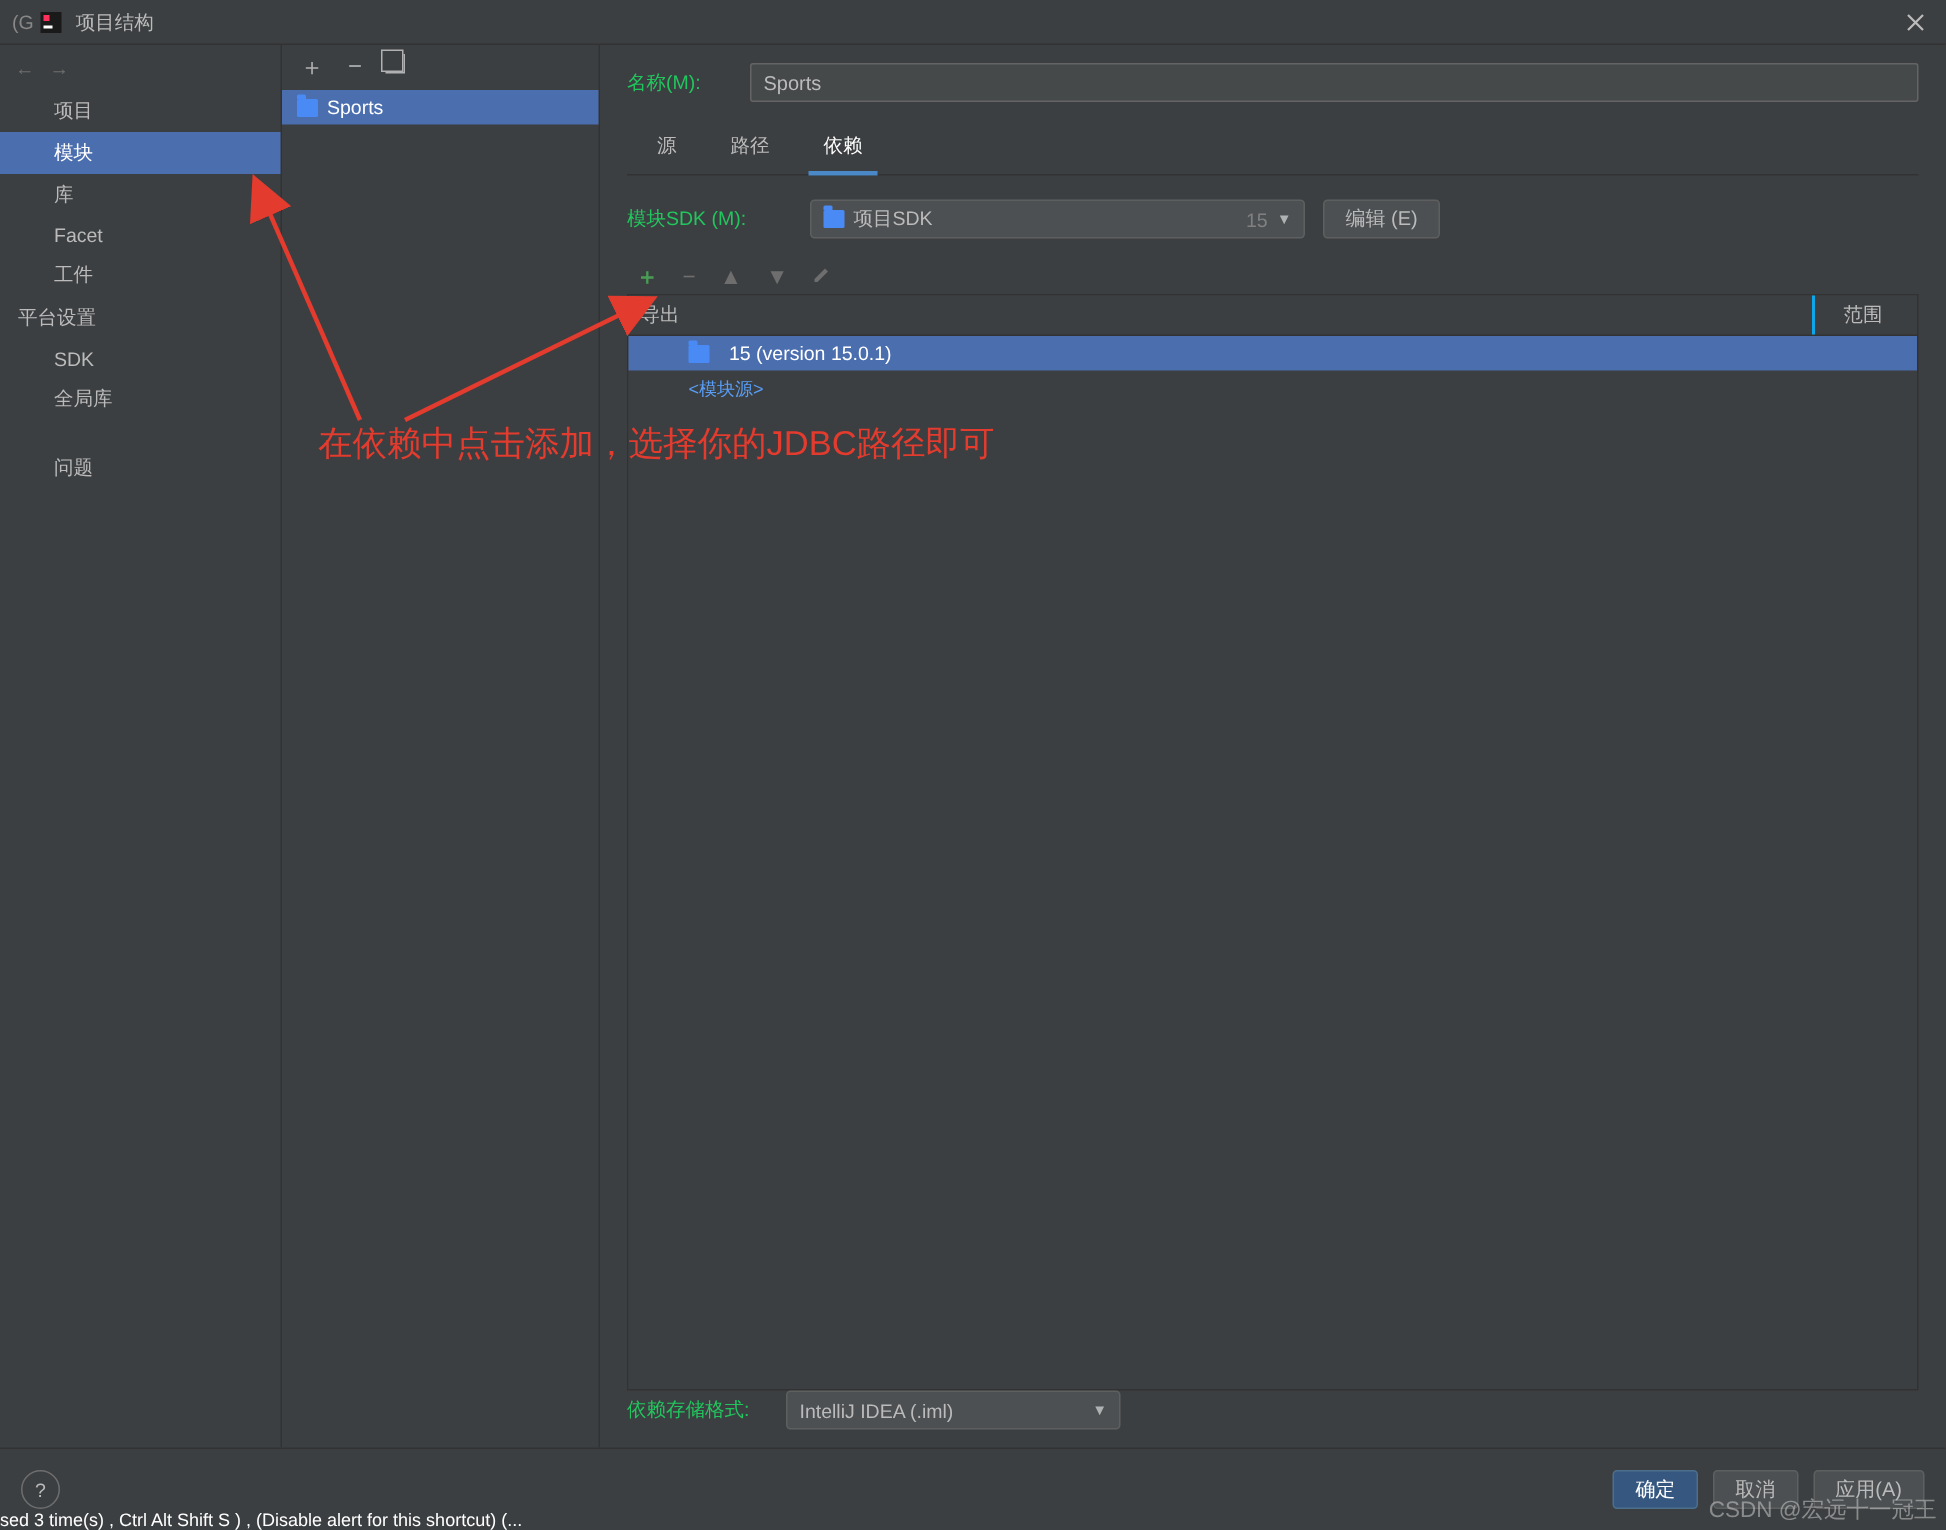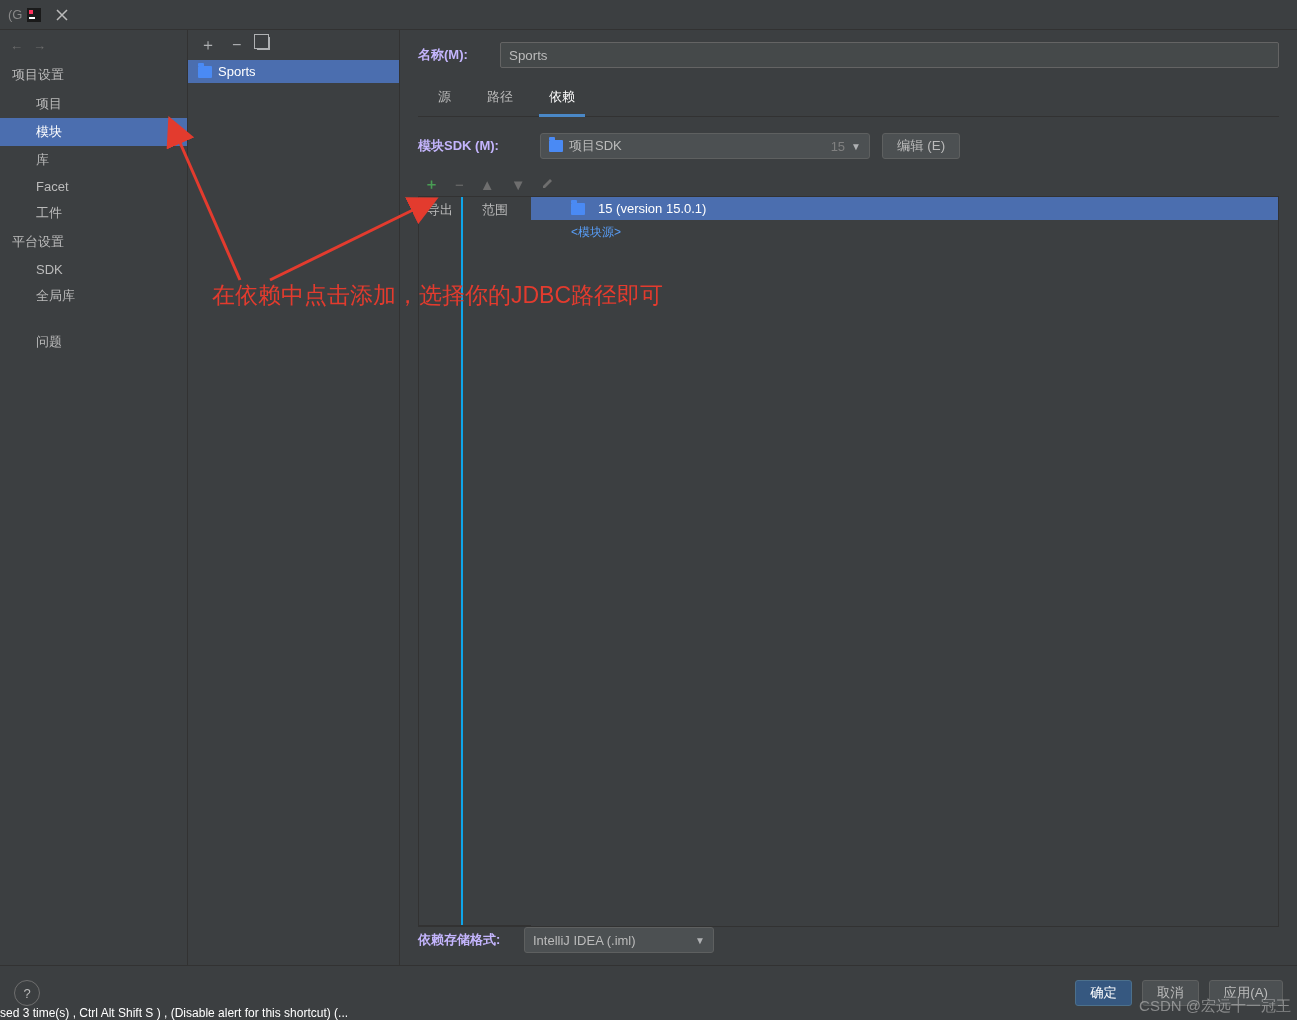--- a/index.html
+++ b/index.html
@@ -96,21 +96,21 @@
       background: #4a8af4;
       border-radius: 1px 1px 0 0;
     }
     .content {
       flex: 1;
       padding: 12px 18px;
       position: relative;
       display: flex; flex-direction: column;
     }
     .row { display: flex; align-items: center; gap: 12px; margin-bottom: 14px; }
-    .label { color: #c4b5fd; min-width: 70px; font-weight: bold; }
+    .label { color: #22c55e; min-width: 70px; }
     .text-input {
       flex: 1;
       background: #45494a;
       border: 1px solid #646464;
       color: #bbbbbb;
       padding: 4px 8px;
       height: 26px;
       border-radius: 2px;
     }
     .tabs {
@@ -167,21 +167,21 @@
       display: flex; gap: 16px; align-items: center;
       padding: 2px 0 2px 6px;
       color: #6e6e6e;
     }
     .dep-toolbar .tb { font-size: 15px; cursor: pointer; }
     .dep-toolbar .tb.add { color: #499c54; font-weight: bold; }
     .dep-toolbar .tb.disabled { color: #6e6e6e; }
     .dep-table {
       border: 1px solid #323232;
       flex: 1;
-      display: flex; flex-direction: row;
+      display: flex; flex-direction: column;
       min-height: 560px;
     }
     .dep-header {
       display: flex;
       background: #3c3f41;
       border-bottom: 1px solid #323232;
     }
     .dep-header .h1 { flex: 1; padding: 4px 8px; color: #bbbbbb; }
     .dep-header .h2 { width: 70px; padding: 4px 19px; color: #bbbbbb; border-left: 2px solid #0ea5e9; }
     .dep-body { flex: 1; background: #3c3f41; }
@@ -263,34 +263,34 @@
 <div class="titlebar">
   <span style="color:#888;margin-right:4px;">(G</span>
   <span class="app-icon">
     <svg width="16" height="16">
         <rect width="16" height="16" fill="#3c3f41"></rect>
         <rect x="1" y="1" width="14" height="14" fill="#1a1a1a"></rect>
         <rect x="3" y="3" width="4" height="4" fill="#fe315d"></rect>
         <rect x="3" y="10" width="6" height="2" fill="#fff"></rect>
       </svg>
   </span>
+  <span class="title">项目结构</span>
   <span class="close">
     <svg width="12" height="12" viewBox="0 0 12 12">
         <path d="M1 1 L11 11 M11 1 L1 11" stroke="#bbbbbb" stroke-width="1.5"></path>
       </svg>
   </span>
 </div>
 
 <div class="main-area">
   <div class="sidebar">
     <div class="nav-row">
       <span>←</span>
       <span>→</span>
     </div>
-    <div class="section-label">项目设置</div>
     <div class="item">项目</div>
     <div class="item selected">模块</div>
     <div class="item">库</div>
     <div class="item">Facet</div>
     <div class="item">工件</div>
     <div class="section-label">平台设置</div>
     <div class="item">SDK</div>
     <div class="item">全局库</div>
     <div style="height:18px"></div>
     <div class="item" style="">问题</div>
@@ -352,21 +352,21 @@
         <div class="dep-row selected">
           <span class="folder-icon"></span>
           <span>15 (version 15.0.1)</span>
         </div>
         <span class="link-small">&lt;模块源&gt;</span>
       </div>
     </div>
 
     <div class="bottom-row">
       <span class="label" style="min-width:96px">依赖存储格式:</span>
-      <div class="select-like" style="width:190px">
+      <div class="select-like" style="width:223px">
         <span class="sel-text">IntelliJ IDEA (.iml)</span>
         <span class="chev">▼</span>
       </div>
     </div>
   </div>
 </div>
 
 <div class="footer">
   <div class="help">?</div>
   <div class="spacer"></div>

